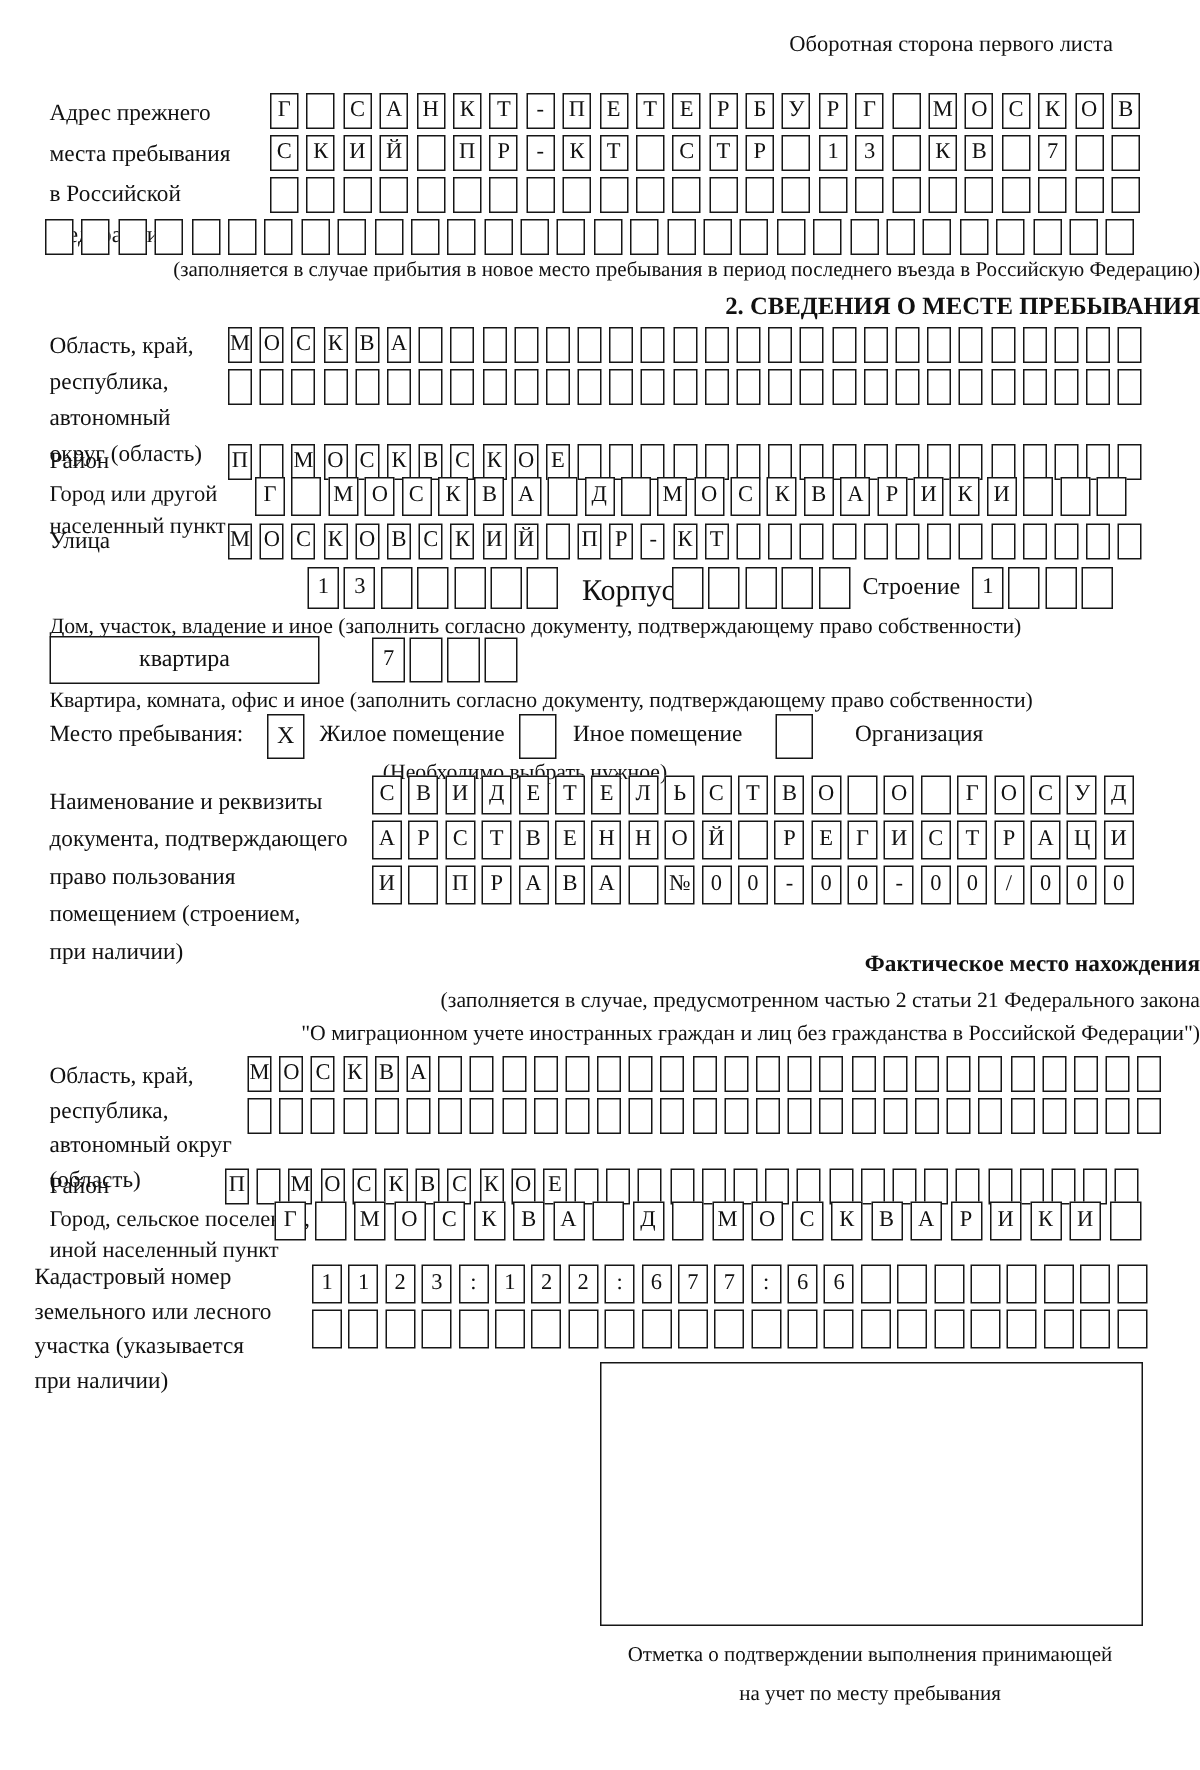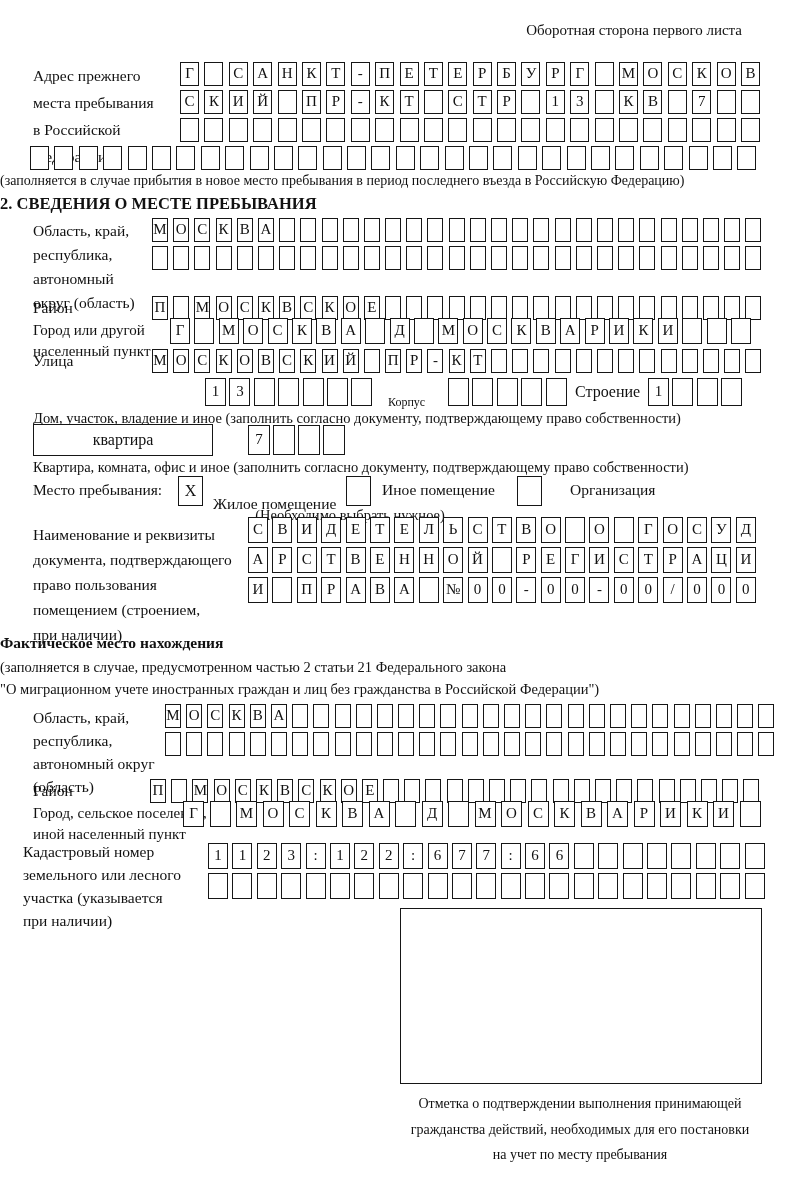--- a/index.html
+++ b/index.html
@@ -5,21 +5,21 @@
   * { margin:0; padding:0; box-sizing:border-box; }
   html,body { background:#fff; }
   .page {
     position:relative; width:800px; height:1180px; margin:0 auto;
     background:#fff; color:#111; overflow:hidden;
     font-family:"Liberation Serif","DejaVu Serif",serif;
   }
   .abs { position:absolute; }
   .lbl { font-size:15.5px; color:#111; }
   .note { font-size:14.5px; color:#111; }
-  .ctr { left:0; width:800px; text-align:left; }
+  .ctr { left:0; width:800px; text-align:right; }
   .title { font-weight:bold; font-size:16.5px; }
   .cr { display:flex; }
   .cell {
     display:inline-block; border:1.5px solid #161616; background:#fff;
     text-align:center; font-size:15px; color:#111; overflow:hidden;
     font-family:"Liberation Serif","DejaVu Serif",serif;
   }
   .cr-a .cell { width:19px; height:24px; margin-right:5.4px; line-height:21px; }
   .cr-b .cell { width:16px; height:24px; margin-right:5.2px; line-height:21px; }
   .cr-c .cell { width:20px; height:26px; margin-right:4.4px; line-height:23px; }
@@ -331,21 +331,21 @@
 
   <div class="abs cr cr-d" style="left:205px; top:378px;">
       <span class="cell">1</span>
       <span class="cell">3</span>
       <span class="cell"></span>
       <span class="cell"></span>
       <span class="cell"></span>
       <span class="cell"></span>
       <span class="cell"></span>
     </div>
-  <div class="abs lbl" style="left:388px; top:383px; font-size:12px;margin-top:12px;">Корпус</div>
+  <div class="abs lbl" style="left:388px; top:383px; font-size:20px;">Корпус</div>
   <div class="abs cr cr-d" style="left:448px; top:378px;">
       <span class="cell"></span>
       <span class="cell"></span>
       <span class="cell"></span>
       <span class="cell"></span>
       <span class="cell"></span>
     </div>
   <div class="abs lbl" style="left:575px; top:383px; font-size:16px;">Строение</div>
   <div class="abs cr cr-d" style="left:648px; top:378px;">
       <span class="cell">1</span>
@@ -361,21 +361,21 @@
   <div class="abs cr cr-e" style="left:248px; top:425px;">
       <span class="cell">7</span>
       <span class="cell"></span>
       <span class="cell"></span>
       <span class="cell"></span>
     </div>
   <div class="abs note" style="left:33px; top:459px;">Квартира, комната, офис и иное (заполнить согласно документу, подтверждающему право собственности)</div>
 
   <div class="abs lbl" style="left:33px; top:481px;">Место пребывания:</div>
   <div class="abs chk" style="left:178px; top:476px;">X</div>
-  <div class="abs lbl" style="left:213px; top:481px;margin-top:14px;">Жилое помещение</div>
+  <div class="abs lbl" style="left:213px; top:481px;">Жилое помещение</div>
   <div class="abs chk" style="left:346px; top:476px;"></div>
   <div class="abs lbl" style="left:382px; top:481px;">Иное помещение</div>
   <div class="abs chk" style="left:517px; top:476px;"></div>
   <div class="abs lbl" style="left:570px; top:481px;">Организация</div>
   <div class="abs note" style="left:170px; top:507px; width:360px; text-align:center;">(Необходимо выбрать нужное)</div>
 
   <div class="abs" style="left:33px; top:522px;">
     <div class="lbl" style="line-height:25px;">Наименование и реквизиты</div>
     <div class="lbl" style="line-height:25px;">документа, подтверждающего</div>
     <div class="lbl" style="line-height:25px;">право пользования</div>
@@ -640,17 +640,16 @@
       <span class="cell"></span>
       <span class="cell"></span>
       <span class="cell"></span>
       <span class="cell"></span>
       <span class="cell"></span>
     </div>
 
   <div class="abs stamp" style="left:400px; top:908px; width:362px; height:176px;"></div>
   <div class="abs" style="left:385px; top:1091px; width:390px; text-align:center;">
     <div class="note" style="line-height:25.5px; font-size:14px;">Отметка о подтверждении выполнения принимающей</div>
-    <div class="note" style="line-height:25.5px; font-size:14px;">гражданства действий, необходимых для его постановки</div>
     <div class="note" style="line-height:25.5px; font-size:14px;">на учет по месту пребывания</div>
   </div>
 
 </div>
 
 </body></html>

